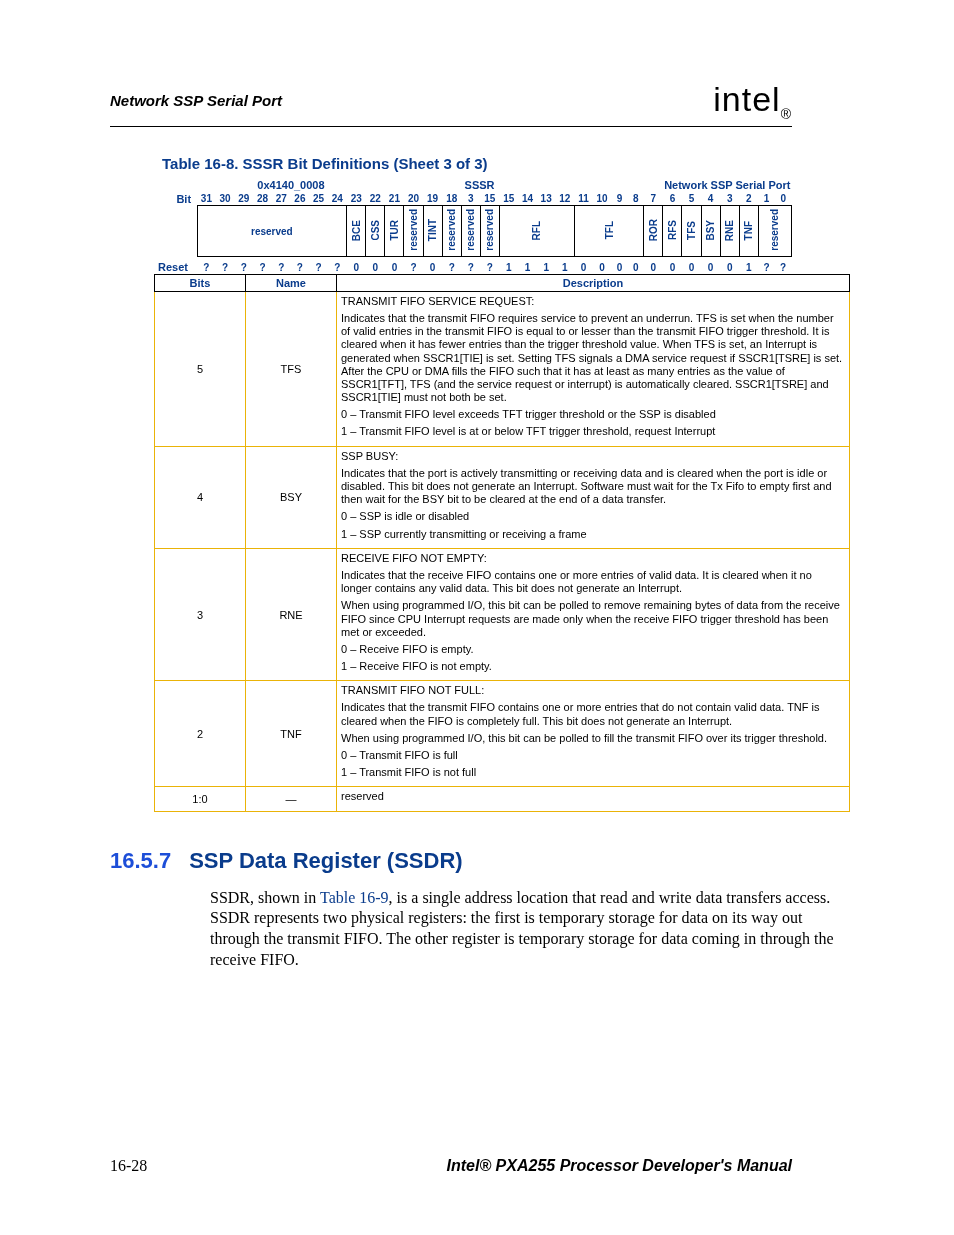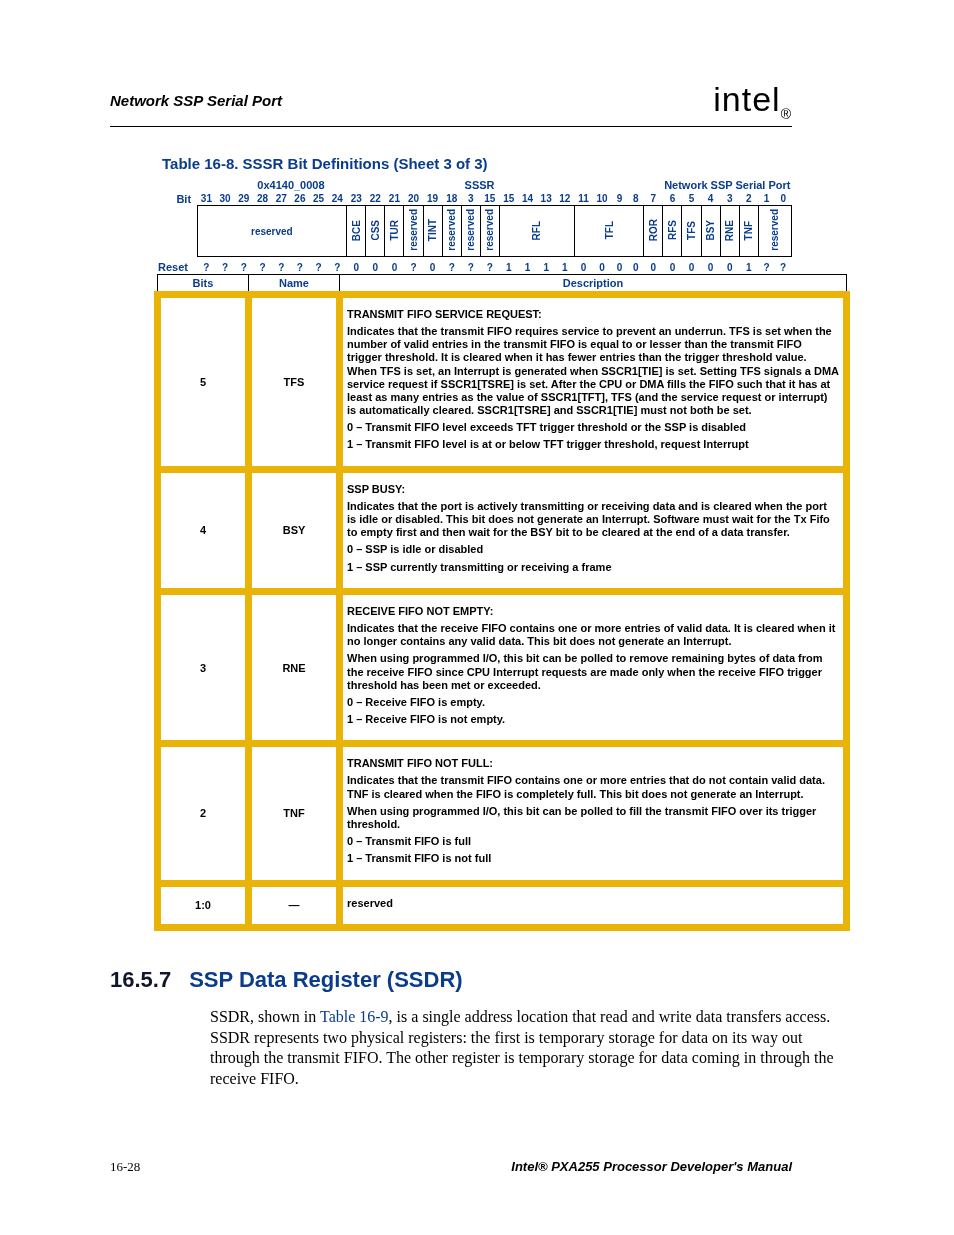--- a/index.html
+++ b/index.html
@@ -102,44 +102,43 @@
   }
   table.def th {
     border: 1px solid #000;
     color: #0a3c8c;
     font-weight: bold;
     padding: 2px 4px;
     text-align: center;
     margin-left: 45px;
   }
   table.def td {
-    border: 7px solid #eab308;
-    padding: 10px 4px;
+    border: 1px solid #eab308;
+    padding: 3px 4px;
     vertical-align: top;
-    font-weight: bold;
   }
   table.def td.c {
     text-align: center;
     vertical-align: middle;
   }
   .desc p {
     margin: 0 0 4px 0;
     line-height: 1.2;
   }
   .desc p.item {
     padding-left: 26px;
     text-indent: -26px;
   }
   .section-row {
     display: flex;
     gap: 18px;
     margin-top: 36px;
   }
   .sec-num {
-    color: #0f172a;
+    color: #1d4ed8;
     font-family: Arial, Helvetica, sans-serif;
     font-size: 22px;
     font-weight: bold;
     flex-shrink: 0;
   }
   .sec-title {
     color: #0a3c8c;
     font-family: Arial, Helvetica, sans-serif;
     font-size: 22px;
     font-weight: bold;
@@ -151,21 +150,21 @@
     width: 640px;
   }
   .link { color: #0a3c8c; }
   .footer {
     position: absolute;
     bottom: 60px;
     left: 110px;
     right: 90px;
     display: flex;
     justify-content: space-between;
-    font-size: 13px;
+    font-size: 16px;
   }
   .footer-right {
     font-family: Arial, Helvetica, sans-serif;
     font-style: italic;
     font-weight: bold;
   }
 </style>
 </head>
 <body>
 

